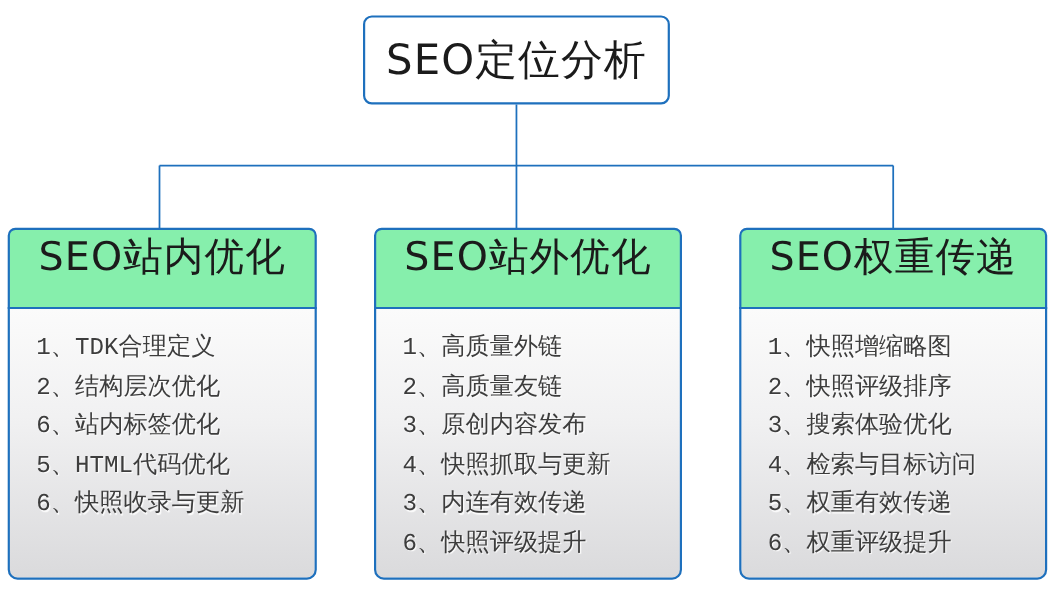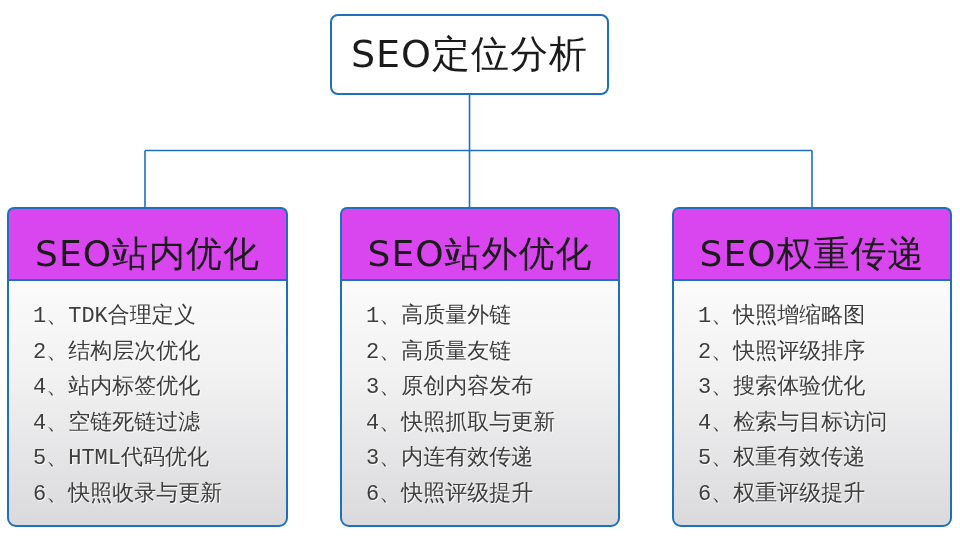--- a/index.html
+++ b/index.html
@@ -47,23 +47,23 @@
   }
   .col-left   { left: 7px;   width: 281px; }
   .col-middle { left: 340px; width: 280px; }
   .col-right  { left: 672px; width: 280px; }
   .col-header {
     box-sizing: border-box;
     width: 100%;
     height: 74px;
     border: 2px solid #1e70bd;
     border-radius: 7px 7px 0 0;
-    background: #d946ef;
+    background: #86efac;
     display: flex;
-    align-items: flex-end;
+    align-items: flex-start;
     justify-content: center;
     font-size: 36px;
     color: #1b1b1b;
     letter-spacing: 1px;
     position: relative;
     z-index: 2;
   }
   .col-list {
     box-sizing: border-box;
     width: 100%;
@@ -106,22 +106,21 @@
     <span>SEO定位分析</span>
   </div>
 
   <div class="column col-left">
     <div class="col-header">
       <span>SEO站内优化</span>
     </div>
     <div class="col-list">
       <div class="list-item">1、TDK合理定义</div>
       <div class="list-item">2、结构层次优化</div>
-      <div class="list-item">4、站内标签优化</div>
-      <div class="list-item">4、空链死链过滤</div>
+      <div class="list-item">6、站内标签优化</div>
       <div class="list-item">5、HTML代码优化</div>
       <div class="list-item">6、快照收录与更新</div>
     </div>
   </div>
 
   <div class="column col-middle">
     <div class="col-header">
       <span>SEO站外优化</span>
     </div>
     <div class="col-list">

